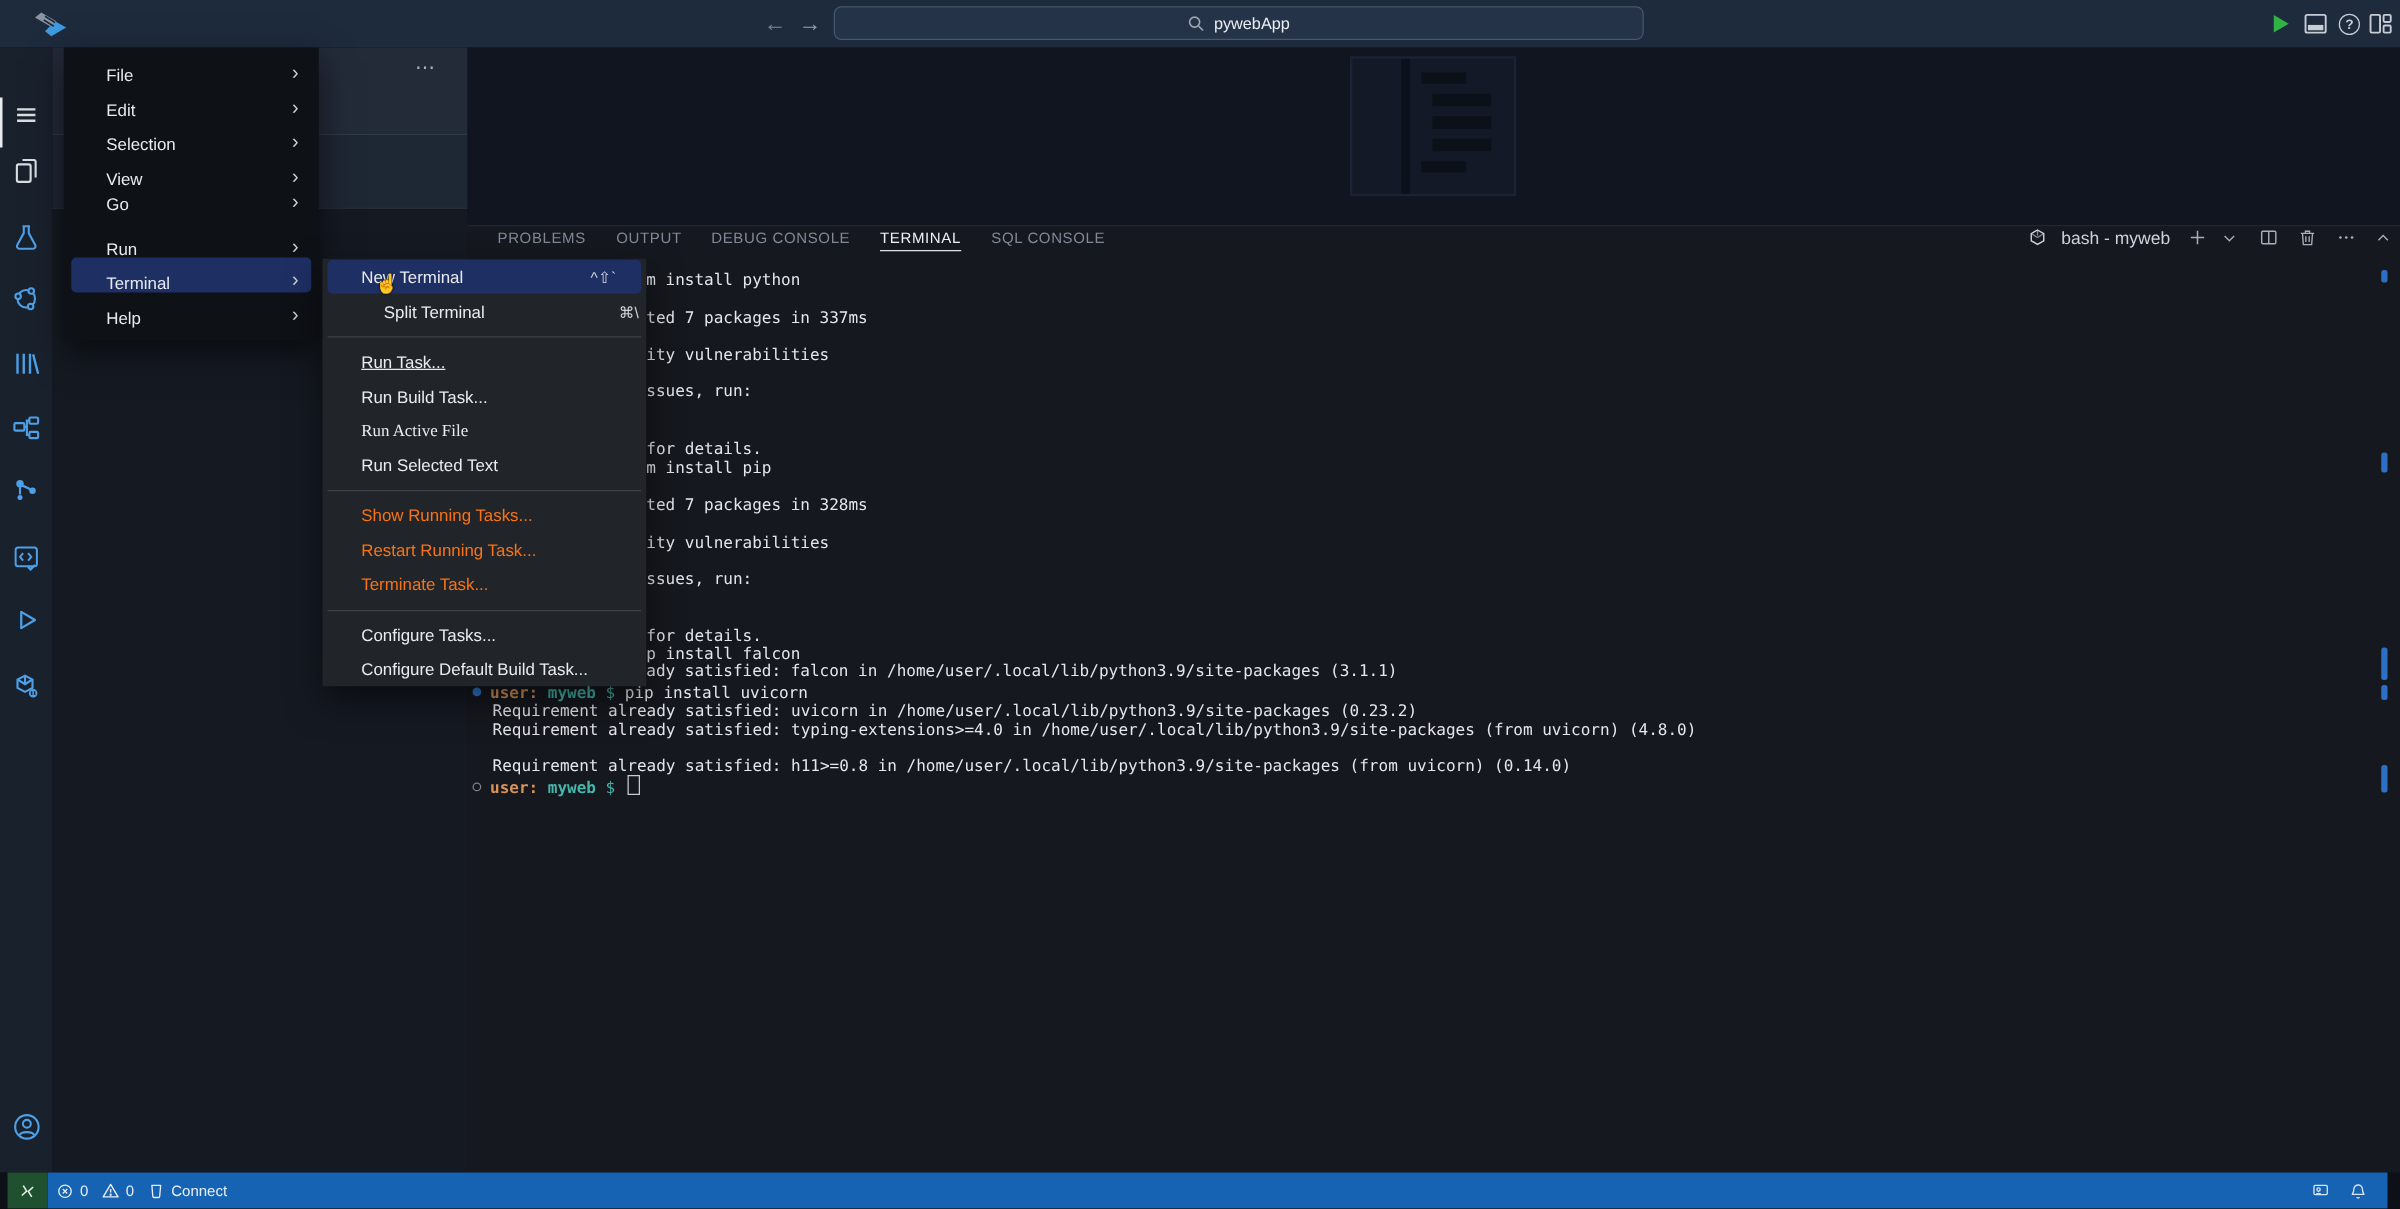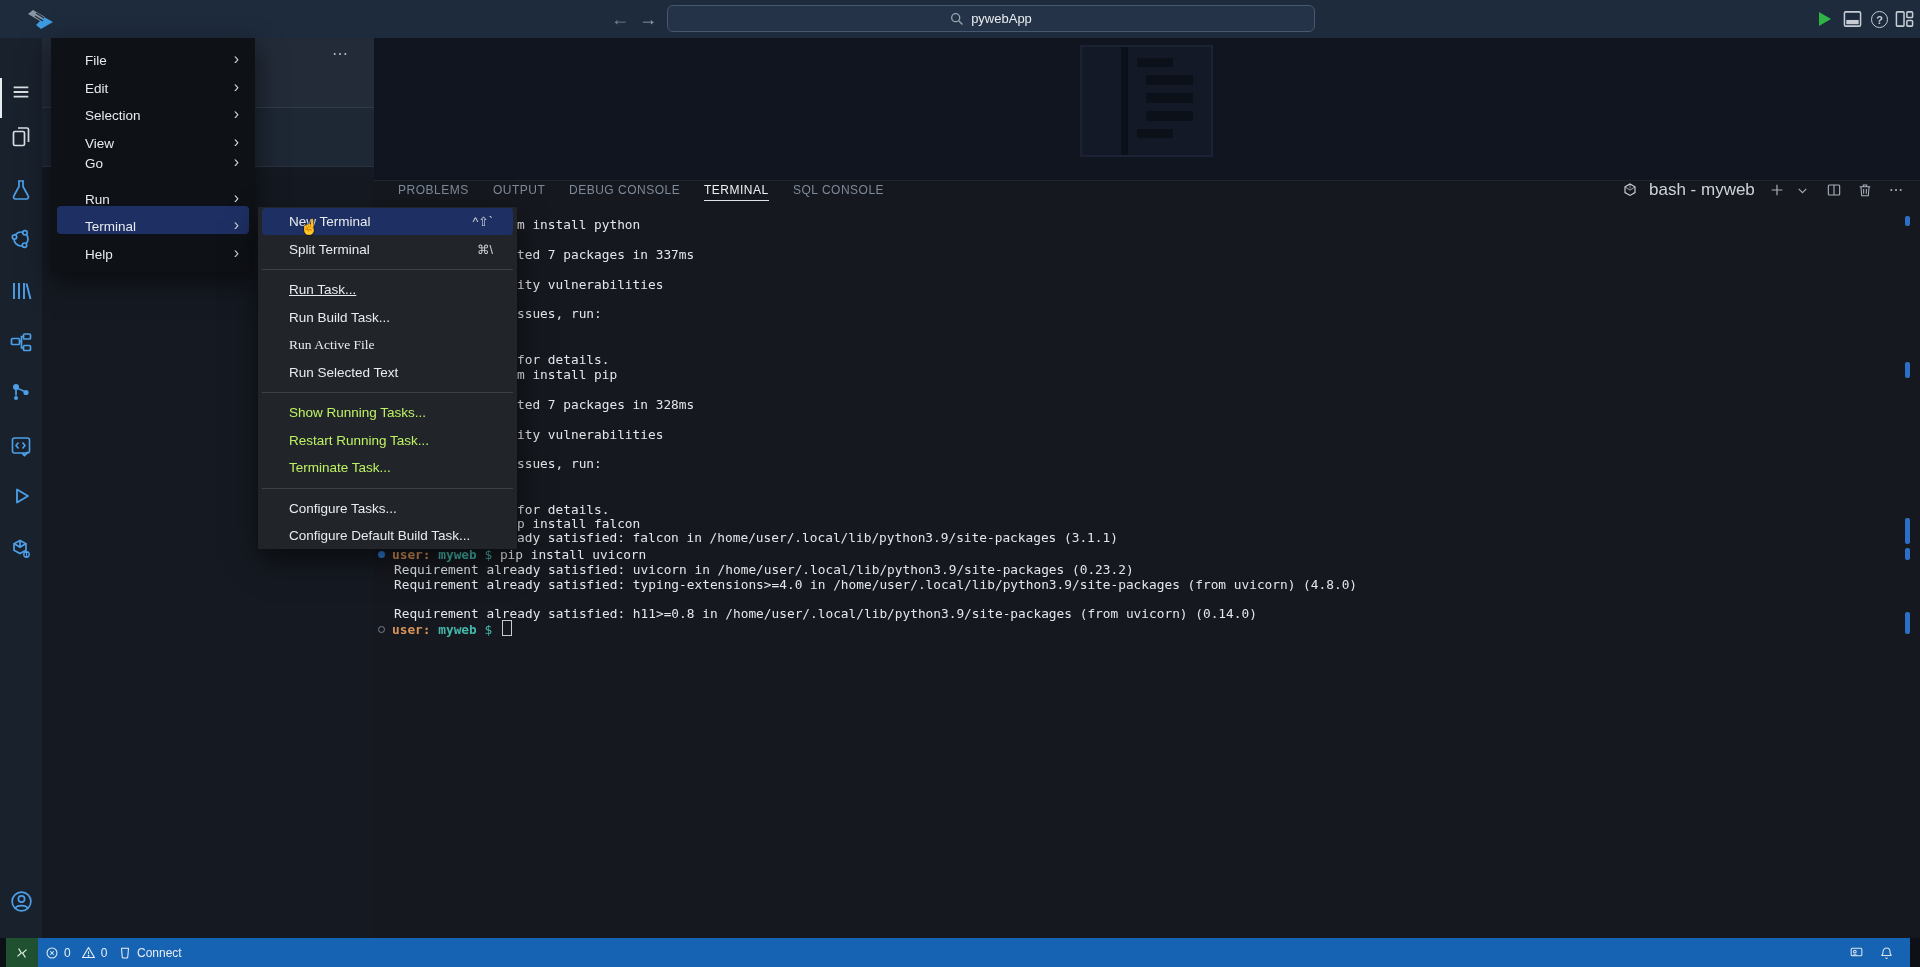--- a/index.html
+++ b/index.html
@@ -43,21 +43,21 @@
   .ghost-bar{background:#0c1119;}
 
   
   #panel{left:374px;top:180px;width:1546px;height:758px;background:#15181e;
          border-top:1px solid #20262e;box-sizing:border-box;}
   .ptab{top:180px;height:20px;line-height:20px;font-size:12px;letter-spacing:.5px;
         color:#7e8a99;white-space:nowrap;}
   .ptab.active{color:#eef1f4;border-bottom:1.5px solid #dfe3e8;}
   #panel-controls{left:1622px;top:178px;width:292px;height:24px;display:flex;
                   align-items:center;gap:11px;color:#a7b0ba;}
-  #session-label{color:#ccd3da;font-size:17px;white-space:nowrap;margin-right:3px;}
+  #session-label{color:#ccd3da;font-size:14px;white-space:nowrap;margin-right:3px;}
   .pc-icon{display:flex;align-items:center;justify-content:center;}
 
   .tline{position:absolute;font-family:"DejaVu Sans Mono",monospace;font-size:12.8px;
          line-height:17px;color:#e3e6ea;white-space:pre;}
   .p-user{color:#d7935a;font-weight:700;}
   .p-host{color:#45b8ac;font-weight:700;}
   .p-dollar{color:#45b8ac;}
   .bullet{display:inline-block;width:7px;height:7px;border-radius:50%;
           margin-right:7px;vertical-align:1px;}
   .bullet.filled{background:#2e7bd6;}
@@ -79,21 +79,21 @@
 
   #submenu{left:258px;top:207px;width:259px;height:342px;background:#212529;
            box-shadow:0 12px 28px rgba(0,0,0,.55);z-index:45;}
   .sub-item{position:absolute;left:0;width:259px;height:27px;display:flex;
             align-items:center;color:#e9ecef;font-size:13.5px;font-weight:500;}
   .sub-item .lbl{margin-left:31px;}
   .sub-item .sc{position:absolute;right:24px;color:#ced4da;font-size:12.5px;}
   .sub-item.highlight{background:#1e2f63;border-radius:4px;left:4px;width:251px;}
   .sub-item.highlight .lbl{margin-left:27px;}
   .sub-item.highlight .sc{right:20px;}
-  .sub-item.disabled{color:#bef264;}
+  .sub-item.disabled{color:#f97316;}
   .sub-sep{position:absolute;left:4px;width:251px;height:1px;background:#3c4147;}
   #hand-cursor{left:300px;top:218px;color:#ffffff;font-size:15px;z-index:46;
                text-shadow:0 0 2px #000;}
 
   
   #statusbar{left:0;top:938px;width:1920px;height:29px;background:#0d1117;}
   #status-remote{left:6px;top:938px;width:32px;height:29px;background:#1f5130;
                  display:flex;align-items:center;justify-content:center;}
   #status-main{left:38px;top:938px;width:1872px;height:29px;background:#1563b2;}
   .status-group{position:absolute;top:0;height:29px;display:flex;align-items:center;
@@ -327,21 +327,21 @@
       <div class="menu-item" style="top: 195.9px;">
         <span class="lbl">Help</span>
         <span class="chev">›</span>
       </div>
     </div>
   <div id="submenu" class="abs">
       <div class="sub-item highlight" style="top: 1px;">
         <span class="lbl">New Terminal</span>
         <span class="sc">^⇧`</span>
       </div>
-      <div class="sub-item" style="top: 28.5px;">
+      <div class="sub-item" style="top: 28.5px; padding-left: 18px;">
         <span class="lbl">Split Terminal</span>
         <span class="sc">⌘\</span>
       </div>
       <div class="sub-sep" style="top: 62px;"></div>
       <div class="sub-item" style="top: 69px; text-decoration: underline;">
         <span class="lbl">Run Task...</span>
       </div>
       <div class="sub-item" style="top: 96.5px;">
         <span class="lbl">Run Build Task...</span>
       </div>

